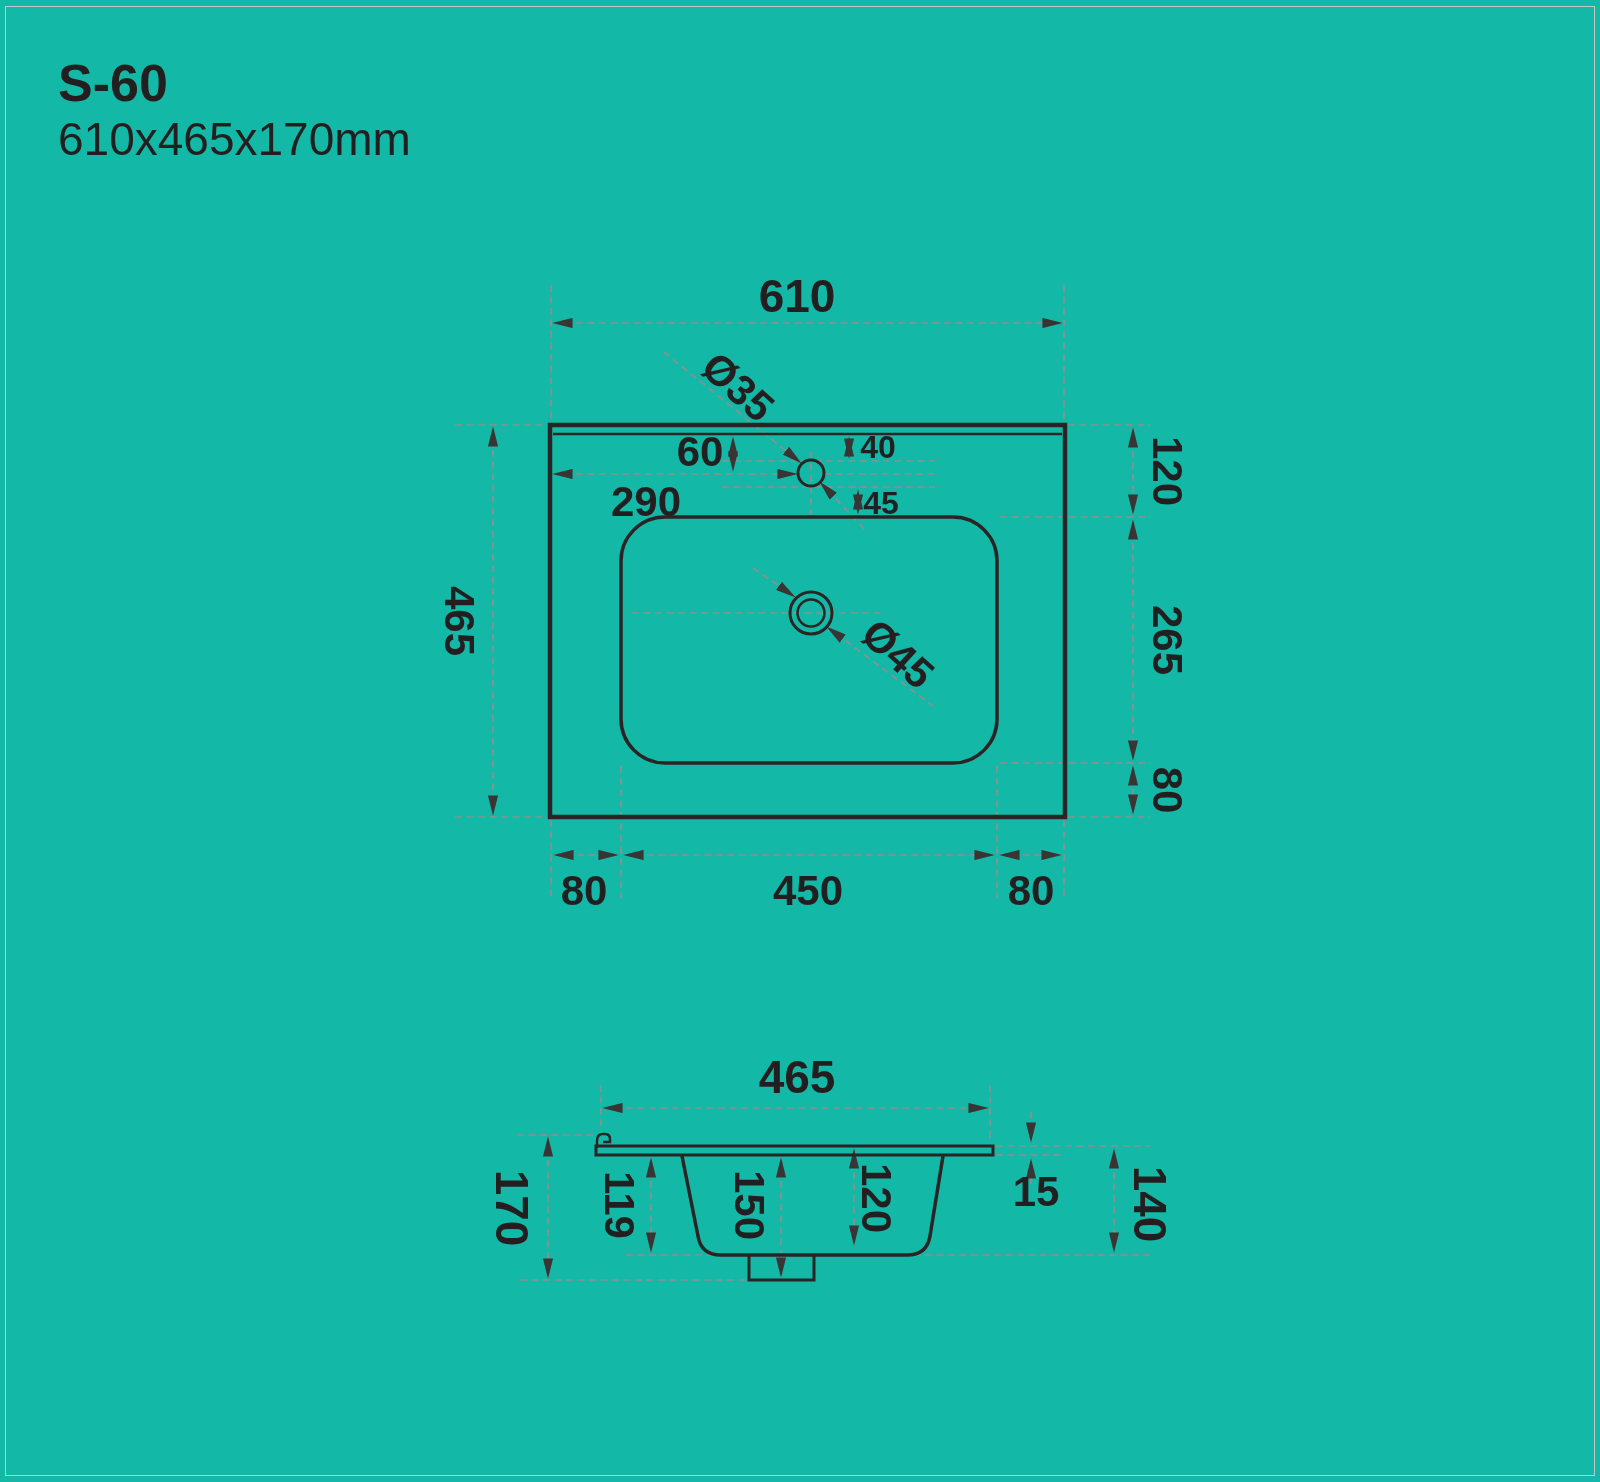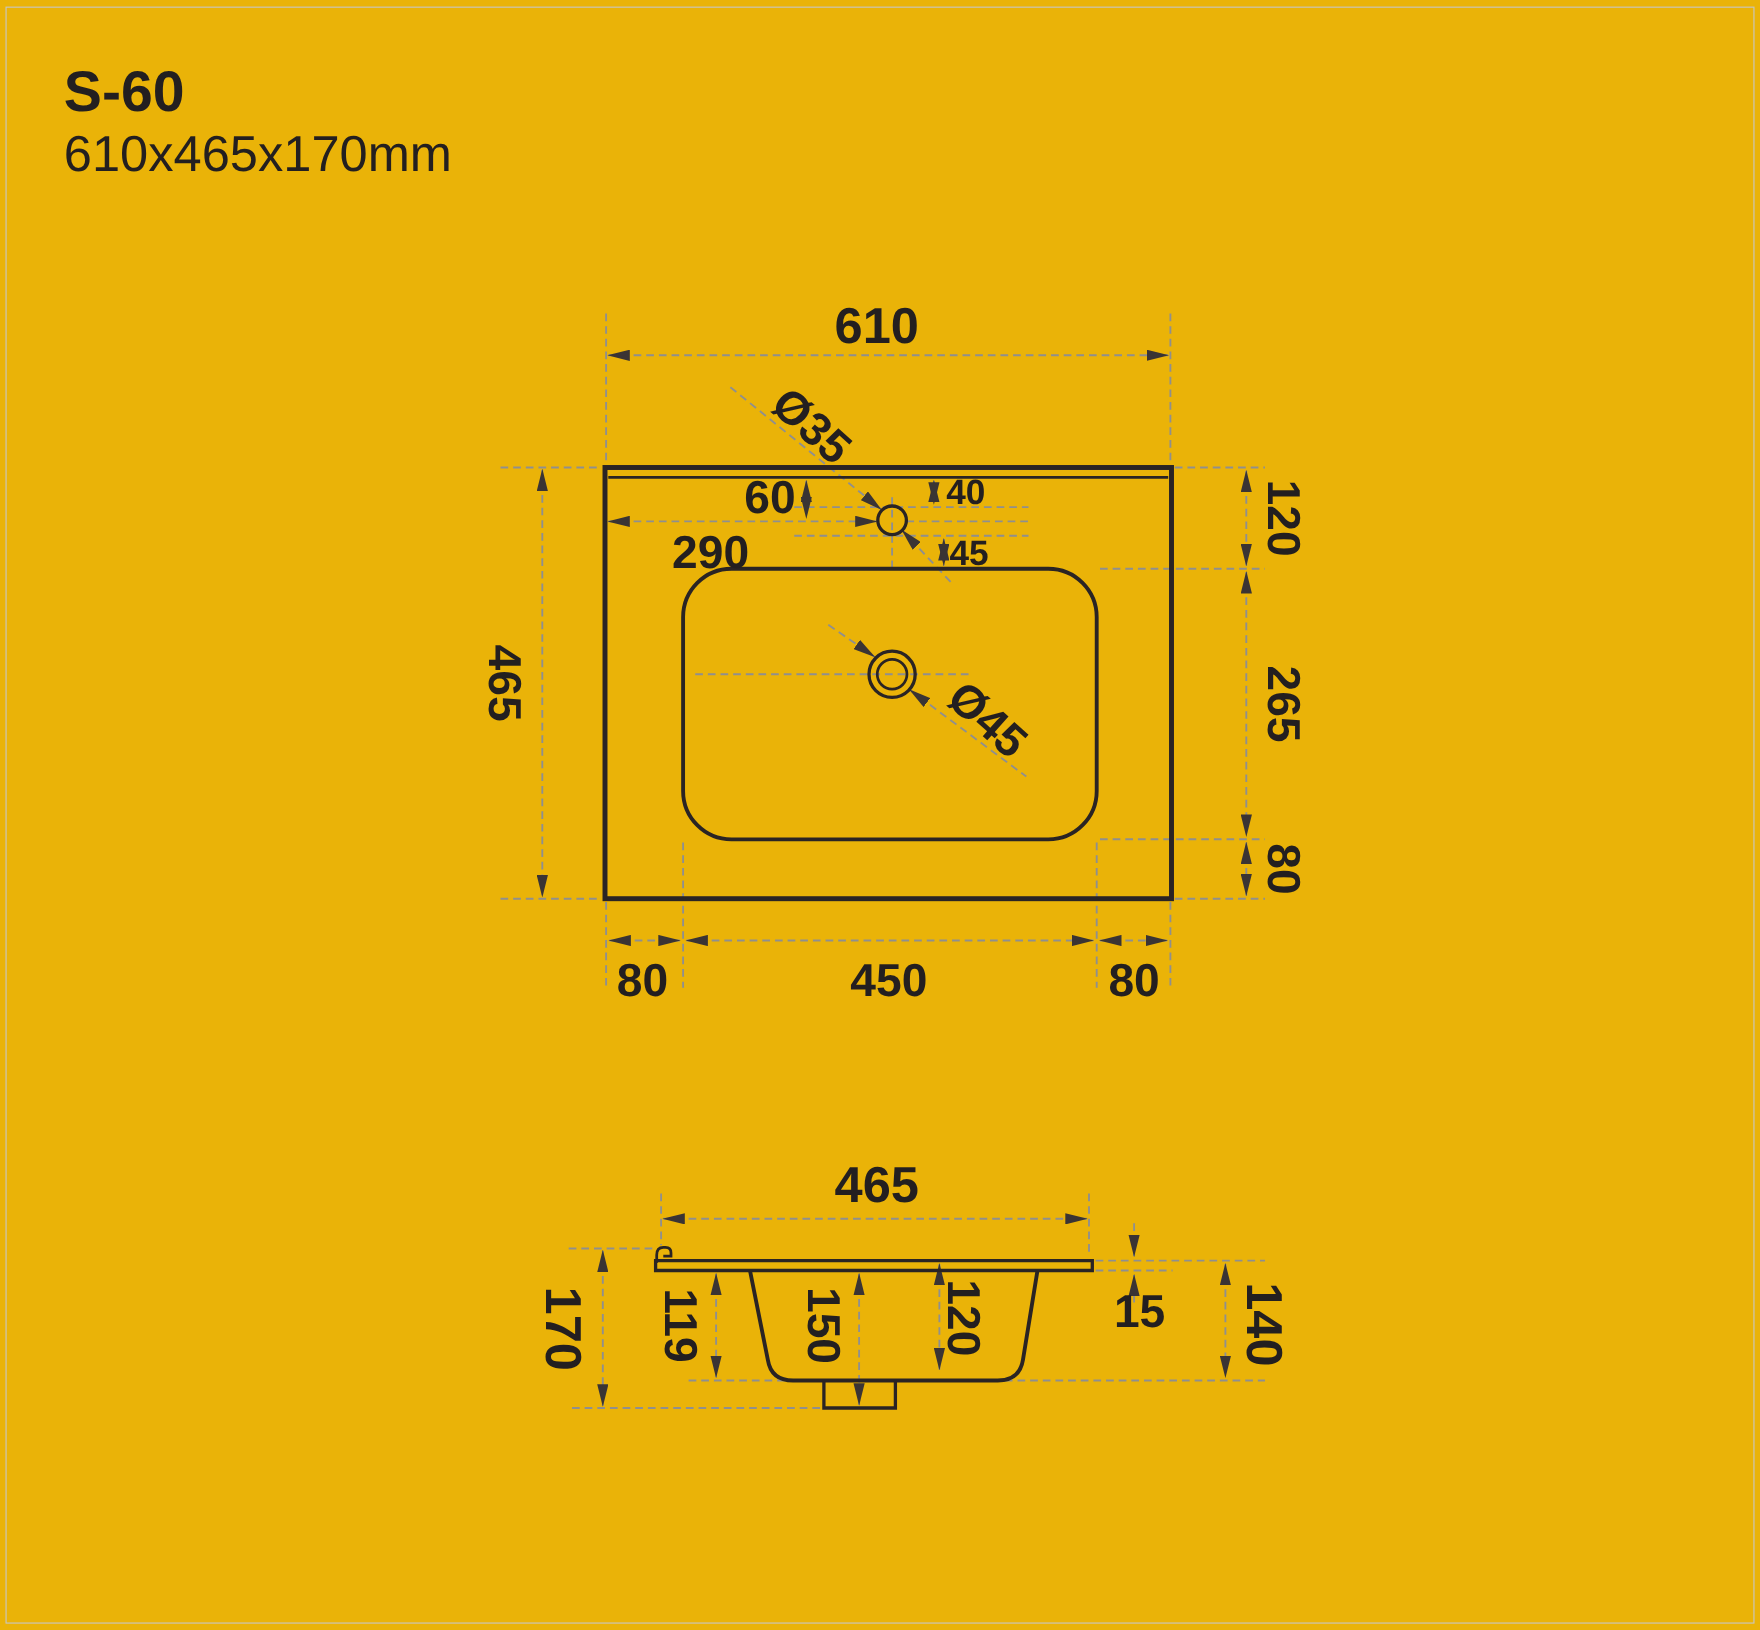--- a/index.html
+++ b/index.html
@@ -1,19 +1,19 @@
 <!DOCTYPE html>
 <html><head>
 <meta charset="utf-8">
 <style>
   html,body{margin:0;padding:0;background:#ffffff;}
   .canvas{
     position:relative;
     width:1600px;height:1482px;
-    background:#eab308;
+    background:#14b8a6;
     box-sizing:border-box;
     font-family:"Liberation Sans", sans-serif;
   }
   .frame{
     position:absolute;left:5px;top:6px;right:5px;bottom:6px;
     border:1px solid #c6c6c6;
     pointer-events:none;
   }
   svg{position:absolute;left:0;top:0;}
   .solid{stroke:#2a2424;fill:none;}

